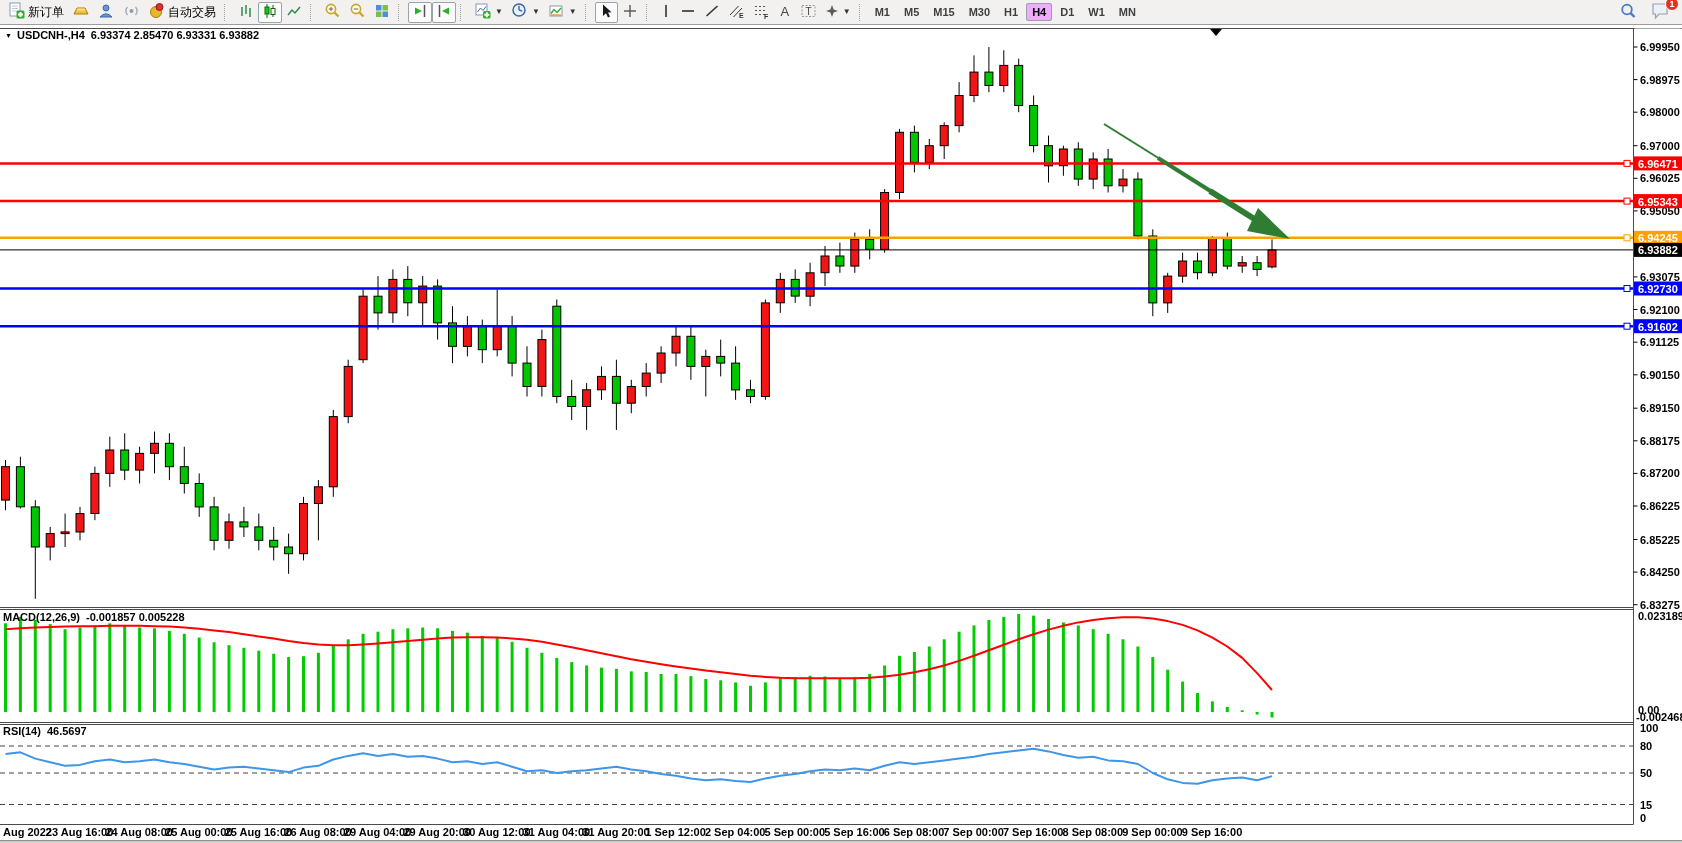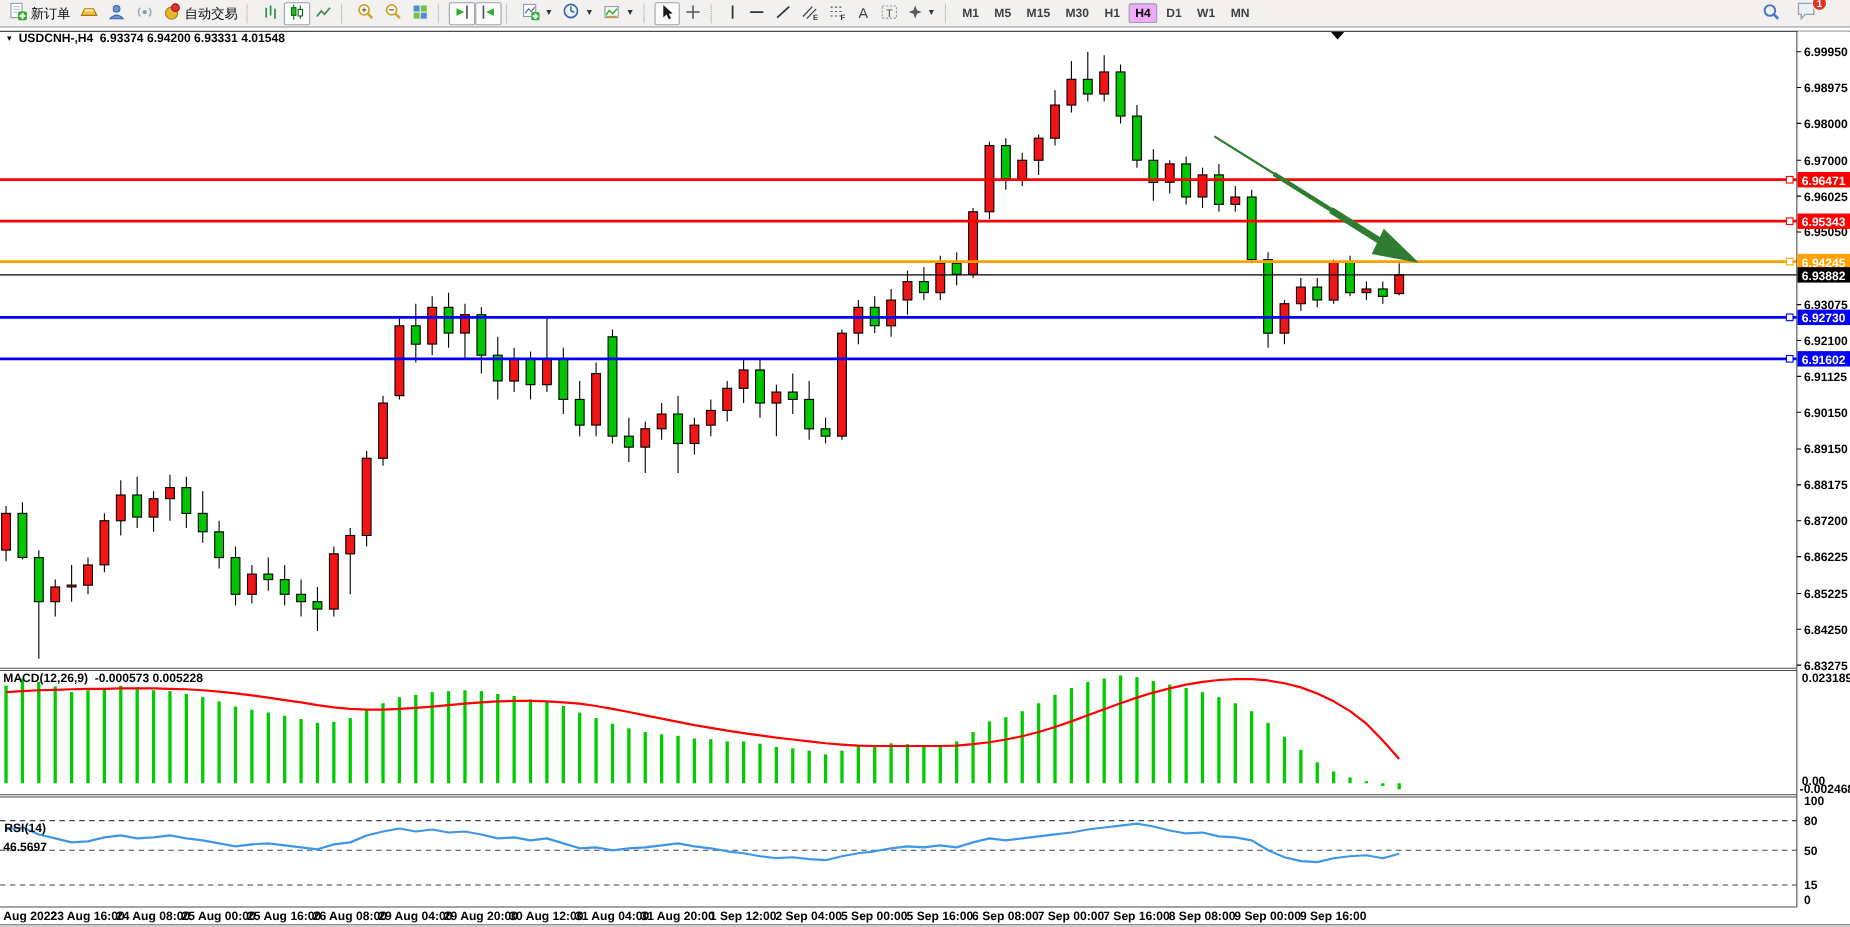--- a/index.html
+++ b/index.html
@@ -5,21 +5,21 @@
   * { box-sizing: border-box; }
   html,body { margin:0; padding:0; }
   body {
     width:1682px; height:843px; position:relative; overflow:hidden;
     background:#fff; font-family:"Liberation Sans", sans-serif;
   }
   
   .toolbar {
     position:absolute; top:0; left:0; width:1682px; height:25px;
     background:#f2f1ef; border-bottom:1px solid #9d9d9d;
-    display:flex; align-items:center; padding:0 24px 0 4px; z-index:20;
+    display:flex; align-items:center; padding:0 6px 0 4px; z-index:20;
   }
   .tb-btn {
     height:21px; display:flex; align-items:center; justify-content:center;
     gap:3px; padding:0 3px; border:1px solid transparent; background:transparent;
     font-family:"Liberation Sans",sans-serif; font-size:12px; color:#000; cursor:default;
   }
   .tb-btn.pressed { background:#fbfbfb; border:1px solid #9aa4ae; border-radius:2px; }
   .tb-sep { width:7px; height:17px; border-left:1px dotted #a0a0a0; margin:0 3px 0 4px; }
   .caret { font-size:8px; color:#333; line-height:1; margin-left:1px; }
   .icn { display:block; }
@@ -719,26 +719,26 @@
       <text x="1033.2" y="836">7 Sep 16:00</text>
       <text x="1092.8" y="836">8 Sep 08:00</text>
       <text x="1152.4" y="836">9 Sep 00:00</text>
       <text x="1212.0" y="836">9 Sep 16:00</text>
     </g>
   </svg>
 
 <div class="pane-label" id="chart-title" style="top:29px; left:5px;align-items:center;">
   <span class="tri">▼</span>
   <span>USDCNH-,H4</span>
-  <span>6.93374 6.94200 6.93331 4.01548</span>
+  <span>6.93374 2.85470 6.93331 6.93882</span>
 </div>
 
 <div class="pane-label" style="top:611px; left:3px;">
   <span>MACD(12,26,9)</span>
-  <span>-0.000573 0.005228</span>
+  <span>-0.001857 0.005228</span>
 </div>
 
-<div class="pane-label" style="top:747px; left:3px;flex-direction:column;">
+<div class="pane-label" style="top:725px; left:3px;">
   <span>RSI(14)</span>
   <span>46.5697</span>
 </div>
 
 <div class="status-edge"></div>
 
 </body></html>

